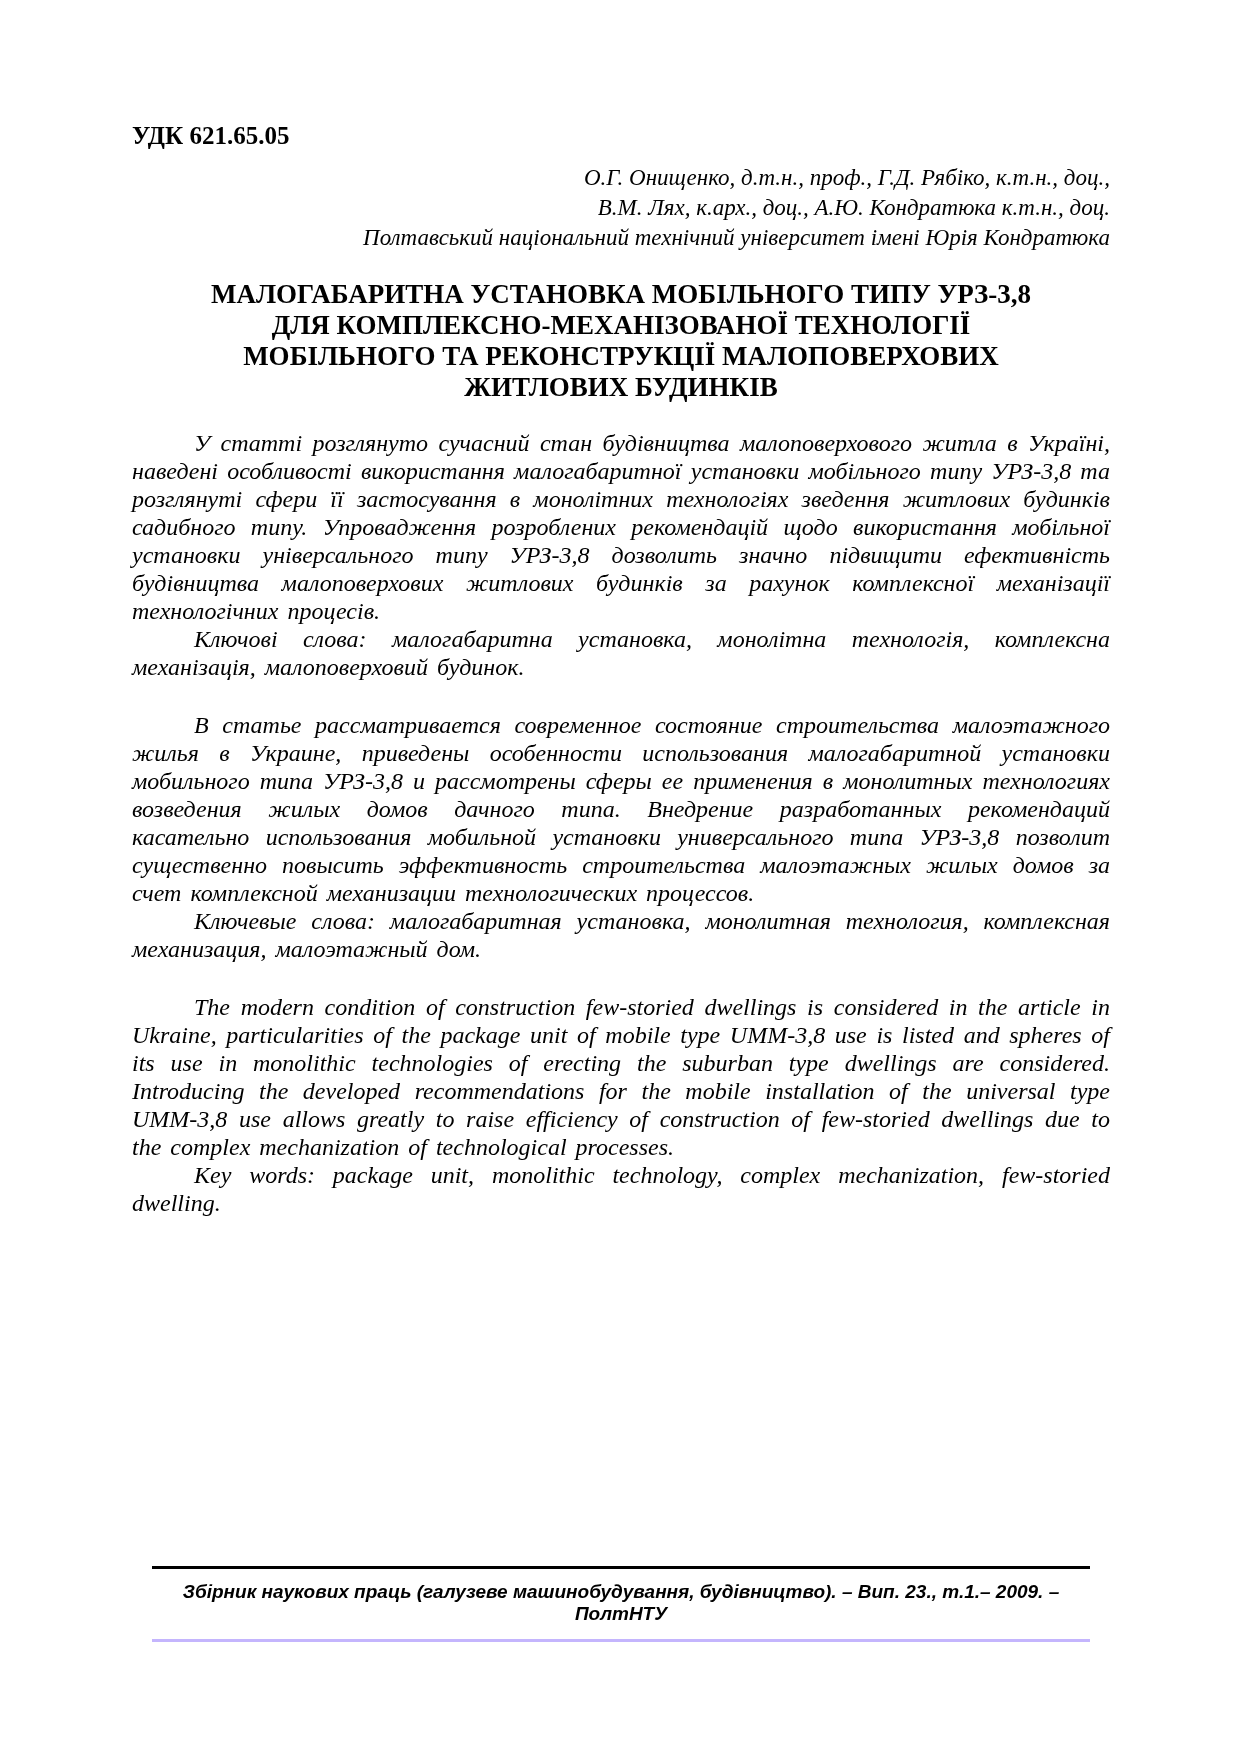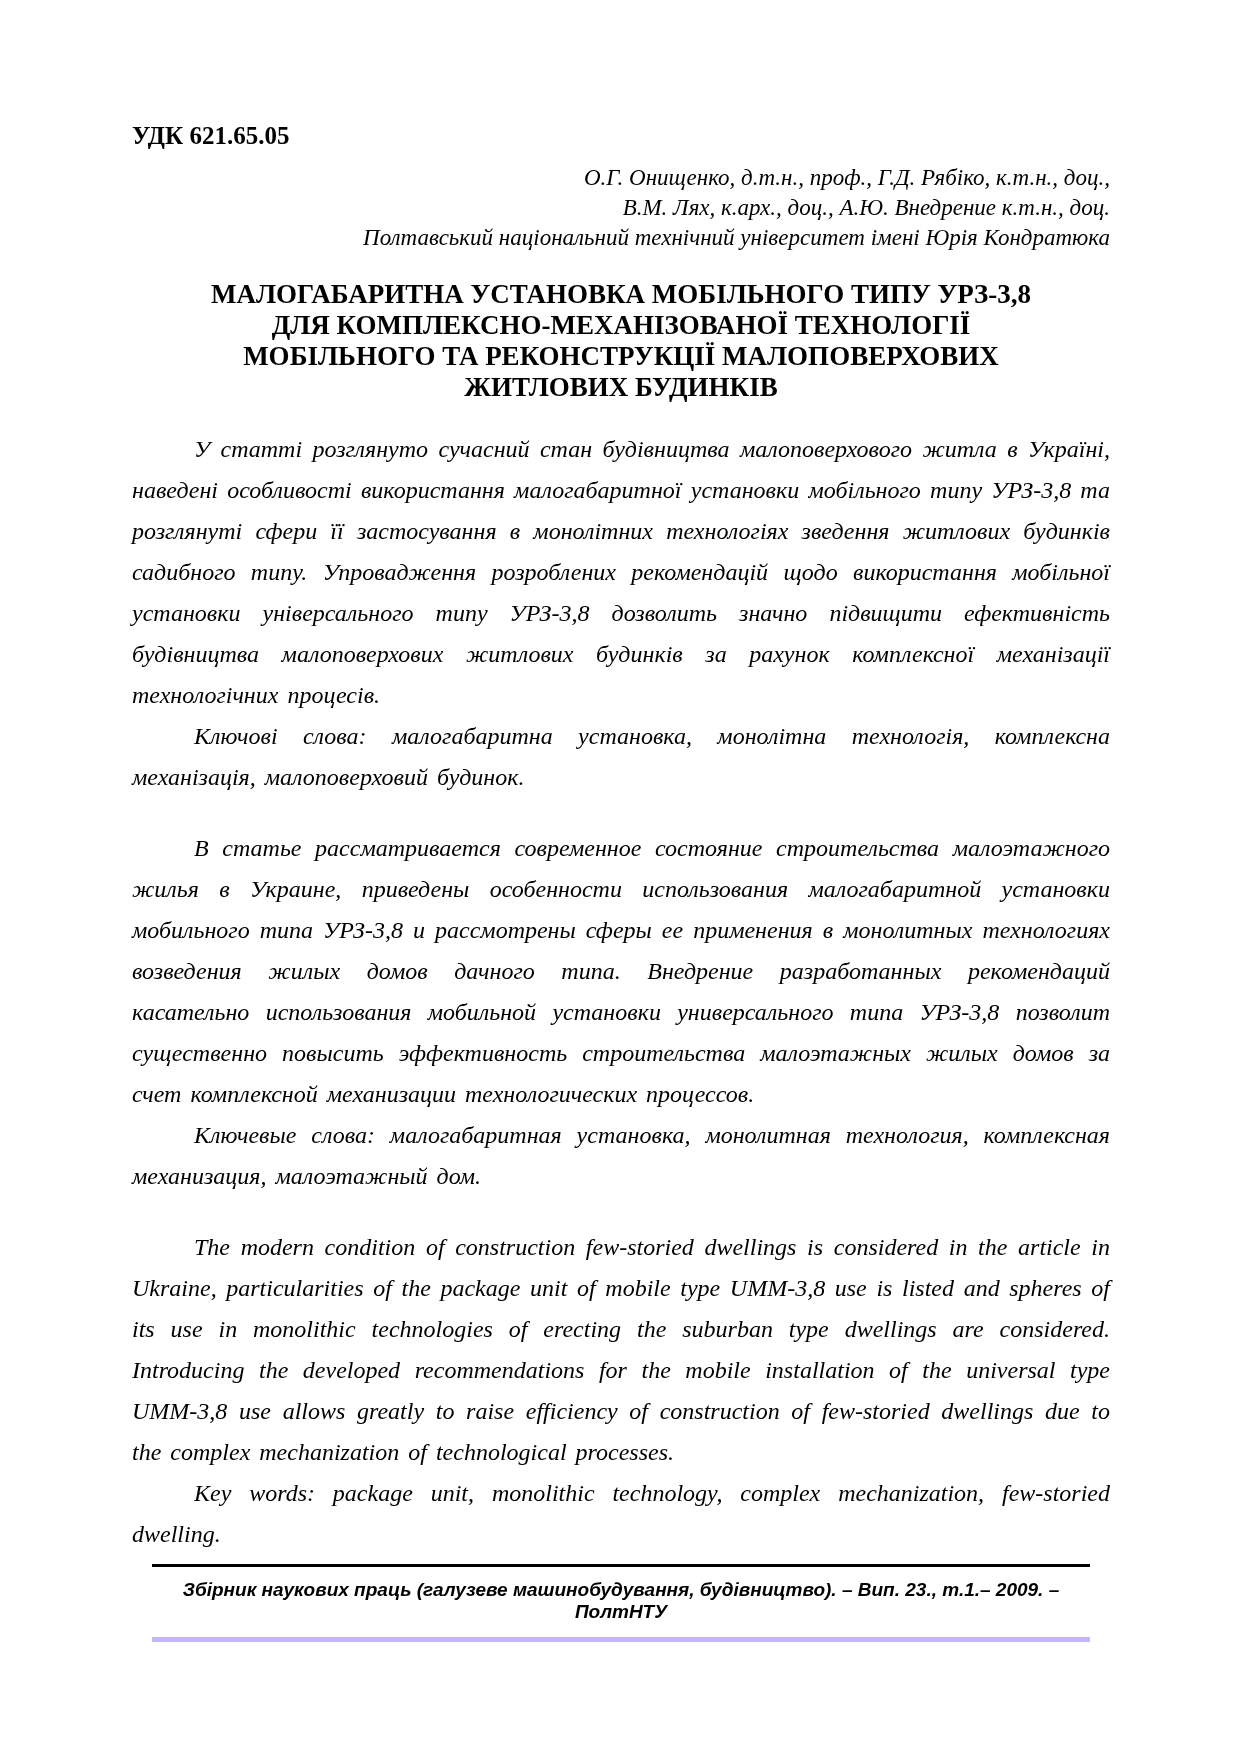--- a/index.html
+++ b/index.html
@@ -36,34 +36,34 @@
     font-weight: 700;
     font-size: 27px;
     line-height: 31px;
     text-align: center;
     margin: 0 0 26px 0;
   }
   .title-line { display: block; }
   .para {
     font-style: italic;
     font-size: 24px;
-    line-height: 41px;
+    line-height: 28px;
     text-align: justify;
     text-indent: 62px;
     margin: 0;
     word-spacing: 3px;
   }
   .block-gap { margin-top: 30px; }
   .footer {
     position: absolute;
     left: 152px;
     right: 150px;
     bottom: 112px;
     border-top: 3px solid #000000;
-    border-bottom: 5px solid #c4b5fd;
+    border-bottom: 3px solid #c4b5fd;
     padding: 12px 4px 14px 4px;
   }
   .footer-text {
     font-family: "Liberation Sans", sans-serif;
     font-weight: 700;
     font-style: italic;
     font-size: 19px;
     line-height: 22px;
     text-align: center;
     color: #000000;
@@ -71,21 +71,21 @@
 </style>
 </head>
 <body>
 
 <div class="page">
 
   <div class="udc">УДК 621.65.05</div>
 
   <div class="authors">
     <div>О.Г. Онищенко, д.т.н., проф., Г.Д. Рябіко, к.т.н., доц.,</div>
-    <div>В.М. Лях, к.арх., доц., А.Ю. Внедрение к.т.н., доц.</div>
+    <div>В.М. Лях, к.арх., доц., А.Ю. Кондратюка к.т.н., доц.</div>
     <div>Полтавський національний технічний університет імені Юрія Кондратюка</div>
   </div>
 
   <h1 class="title">
     <span class="title-line">МАЛОГАБАРИТНА УСТАНОВКА МОБІЛЬНОГО ТИПУ УРЗ-3,8</span>
     <span class="title-line">ДЛЯ КОМПЛЕКСНО-МЕХАНІЗОВАНОЇ ТЕХНОЛОГІЇ</span>
     <span class="title-line">МОБІЛЬНОГО ТА РЕКОНСТРУКЦІЇ МАЛОПОВЕРХОВИХ</span>
     <span class="title-line">ЖИТЛОВИХ БУДИНКІВ</span>
   </h1>
 

